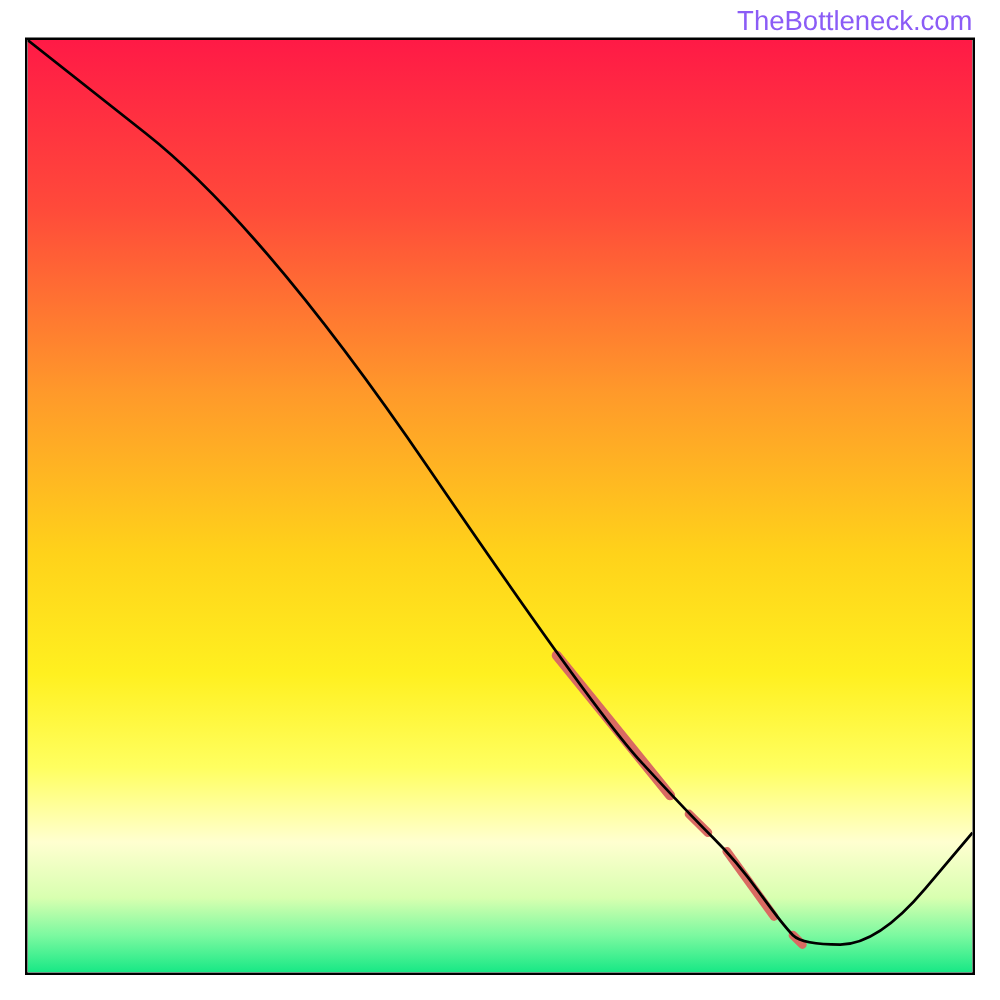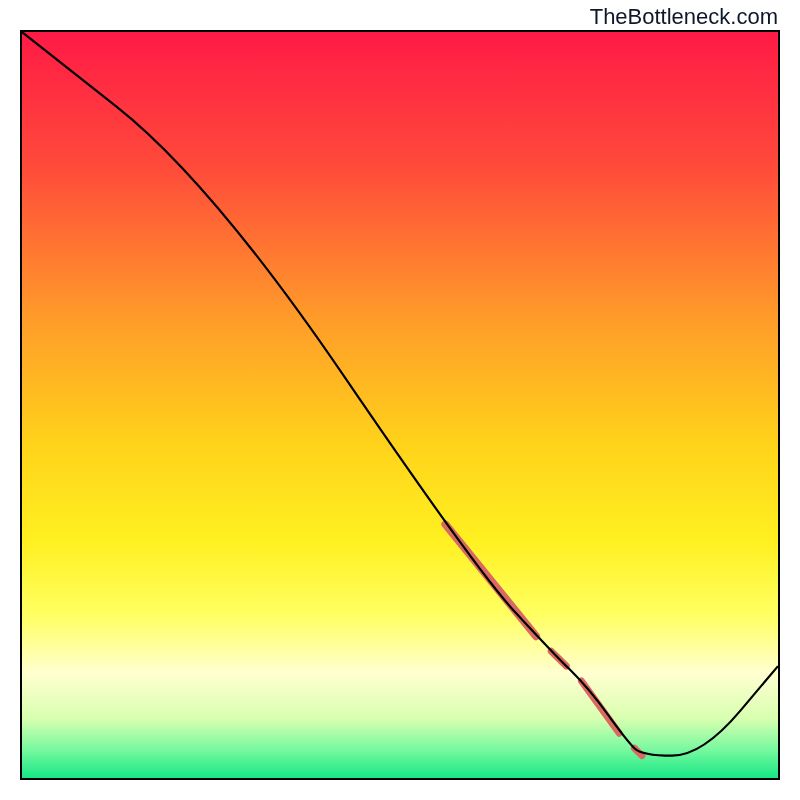--- a/index.html
+++ b/index.html
@@ -21,21 +21,21 @@
   .gradient-bg {
     position: absolute;
     left: 0; top: 0; right: 0; bottom: 0;
   }
   .watermark {
     position: absolute;
     right: 22px;
     top: 4px;
     font-family: Arial, Helvetica, sans-serif;
     font-size: 22px;
-    color: #0f172a;
+    color: #8b5cf6;
     font-weight: 500;
   }
   svg.overlay {
     position: absolute;
     left: 0; top: 0;
     width: 100%;
     height: 100%;
     overflow: visible;
   }
 </style>

